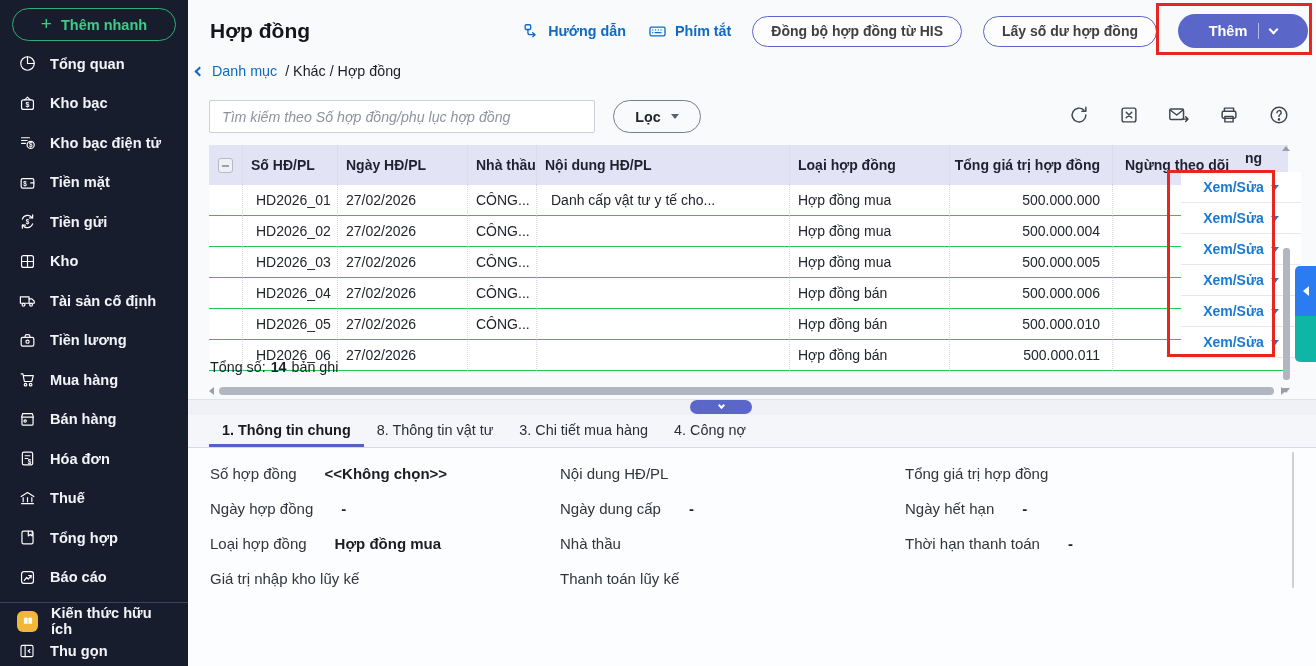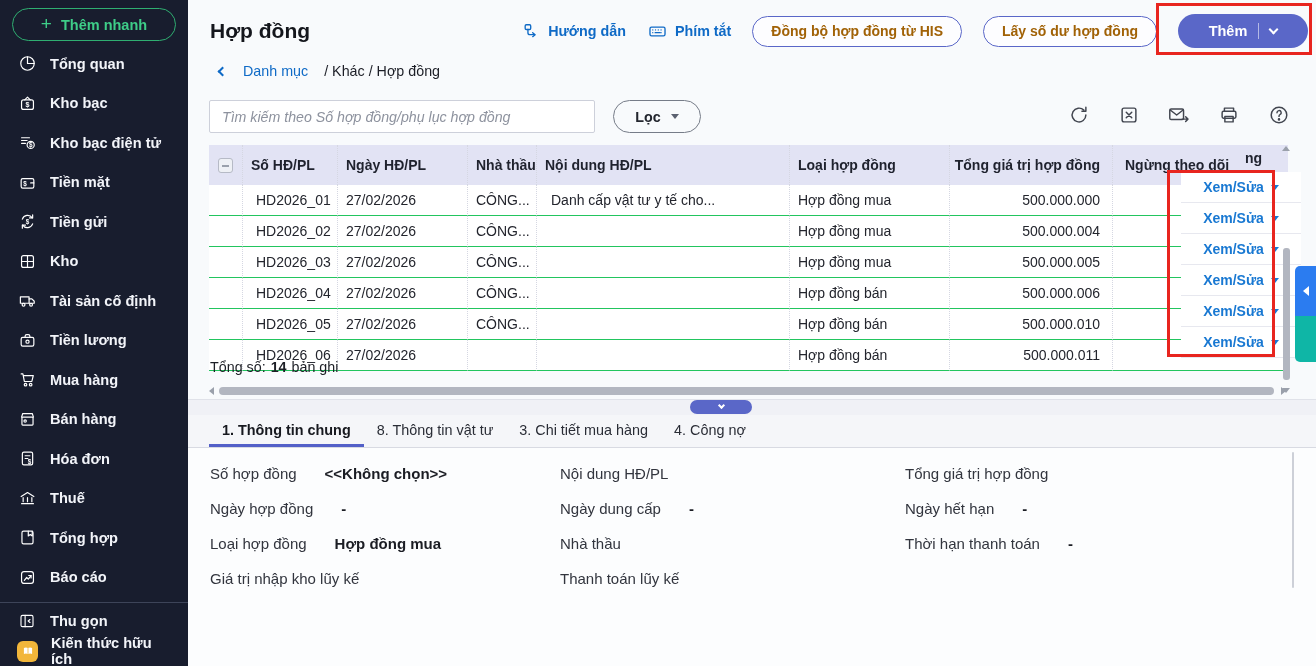--- a/index.html
+++ b/index.html
@@ -19,25 +19,25 @@
   .footer-item{height:30px;display:flex;align-items:center;gap:13px;padding:0 17px;font-size:14.6px;font-weight:600;color:#f2f4f9;cursor:pointer}
   .kn-badge{width:21px;height:21px;background:#f2b63a;border-radius:6px;display:flex;align-items:center;justify-content:center;flex:none}
 
   
   .main{position:absolute;left:188px;top:0;width:1128px;height:666px;background:#f8fafc}
   .topbar{position:absolute;left:22px;right:8px;top:12px;height:38px;display:flex;align-items:center}
   .page-title{font-size:21px;font-weight:700;color:#14161c}
   .top-right{margin-left:auto;display:flex;align-items:center;gap:21px}
   .top-link{display:flex;align-items:center;gap:7px;color:#0f6ac6;font-weight:700;font-size:14.3px;cursor:pointer}
   .top-link svg{stroke:#0f6ac6;fill:none;stroke-width:1.7;stroke-linecap:round;stroke-linejoin:round}
-  .btn-outline{height:31px;padding:0 18px;border:1px solid #5a67c8;border-radius:16px;color:#a16207;background:#fdfdff;font-weight:700;font-size:14px;cursor:pointer;font-family:inherit;white-space:nowrap}
+  .btn-outline{height:31px;padding:0 18px;border:1px solid #5a67c8;border-radius:16px;color:#404040;background:#fdfdff;font-weight:700;font-size:14px;cursor:pointer;font-family:inherit;white-space:nowrap}
   .btn-add{height:34px;width:130px;border:none;border-radius:17px;background:#5a67c8;color:#fff;font-weight:700;font-size:14.5px;display:flex;align-items:center;justify-content:center;gap:11px;cursor:pointer;font-family:inherit}
   .btn-add .vdiv{width:1px;height:16px;background:rgba(255,255,255,.55)}
   .chev{display:inline-block;width:7px;height:7px;border-right:2px solid #fff;border-bottom:2px solid #fff;transform:rotate(45deg);margin-top:-4px}
-  .breadcrumb{position:absolute;left:31px;top:63px;font-size:14.3px;display:flex;align-items:center;gap:16px}
+  .breadcrumb{position:absolute;left:8px;top:63px;font-size:14.3px;display:flex;align-items:center;gap:8px}
   .bc-chev{display:inline-block;width:7px;height:7px;border-left:2px solid #0f6ac6;border-bottom:2px solid #0f6ac6;transform:rotate(45deg);margin-right:1px}
   .bc-back{color:#0f6ac6;cursor:pointer}
   .bc-rest{color:#1c1e26}
 
   
   .search-input{position:absolute;left:21px;top:100px;width:386px;height:33px;border:1px solid #cdd0da;border-radius:2px;padding:0 12px;font-size:14.2px;color:#3a3d46;background:#fff;font-family:inherit}
   .search-input::placeholder{color:#8d929e;font-style:italic}
   .btn-filter{position:absolute;left:425px;top:100px;height:33px;width:88px;border:1px solid #767c88;border-radius:17px;background:transparent;color:#23262e;font-weight:700;font-size:14.3px;display:flex;align-items:center;justify-content:center;gap:10px;cursor:pointer;font-family:inherit}
   .tri{width:0;height:0;border-left:4.5px solid transparent;border-right:4.5px solid transparent;border-top:5.5px solid #5b6170}
   .tri.blue{border-top-color:#1878d2}
@@ -253,37 +253,37 @@
               <rect x="4.5" y="4.5" width="15" height="15" rx="3"></rect>
               <path d="M8 15.5 11 12l2 2 3.5-4.5"></path>
               <path d="M13.5 9.5h3v3"></path>
             </svg>
           </span>
         <span>Báo cáo</span>
       </div>
     </nav>
     <div class="sidebar-divider"></div>
     <div class="footer-item">
+      <span class="kn-badge">
+          <svg width="14" height="14" viewBox="0 0 24 24">
+            <path d="M5 7c2.3-1.2 4.7-1.2 7 0c2.3-1.2 4.7-1.2 7 0v10c-2.3-1.2-4.7-1.2-7 0c-2.3-1.2-4.7-1.2-7 0z" fill="#fff"></path>
+            <path d="M12 7v10" stroke="#f2b63a" stroke-width="1.4"></path>
+          </svg>
+        </span>
+      <span>Kiến thức hữu ích</span>
+    </div>
+    <div class="footer-item">
       <span class="nav-icon">
           <svg width="18" height="18" viewBox="0 0 24 24" style="stroke:#fff;fill:none;stroke-width:1.5;stroke-linecap:round;stroke-linejoin:round">
             <rect x="4" y="4.5" width="16" height="15" rx="2"></rect>
             <path d="M9.5 4.5v15"></path>
             <path d="M16 10l-2.5 2 2.5 2"></path>
           </svg>
         </span>
       <span>Thu gọn</span>
-    </div>
-    <div class="footer-item">
-      <span class="kn-badge">
-          <svg width="14" height="14" viewBox="0 0 24 24">
-            <path d="M5 7c2.3-1.2 4.7-1.2 7 0c2.3-1.2 4.7-1.2 7 0v10c-2.3-1.2-4.7-1.2-7 0c-2.3-1.2-4.7-1.2-7 0z" fill="#fff"></path>
-            <path d="M12 7v10" stroke="#f2b63a" stroke-width="1.4"></path>
-          </svg>
-        </span>
-      <span>Kiến thức hữu ích</span>
     </div>
   </aside>
 
   <main class="main">
 
     <div class="topbar">
       <h1 class="page-title">Hợp đồng</h1>
       <div class="top-right">
         <span class="top-link">
           <svg width="19" height="19" viewBox="0 0 24 24">

